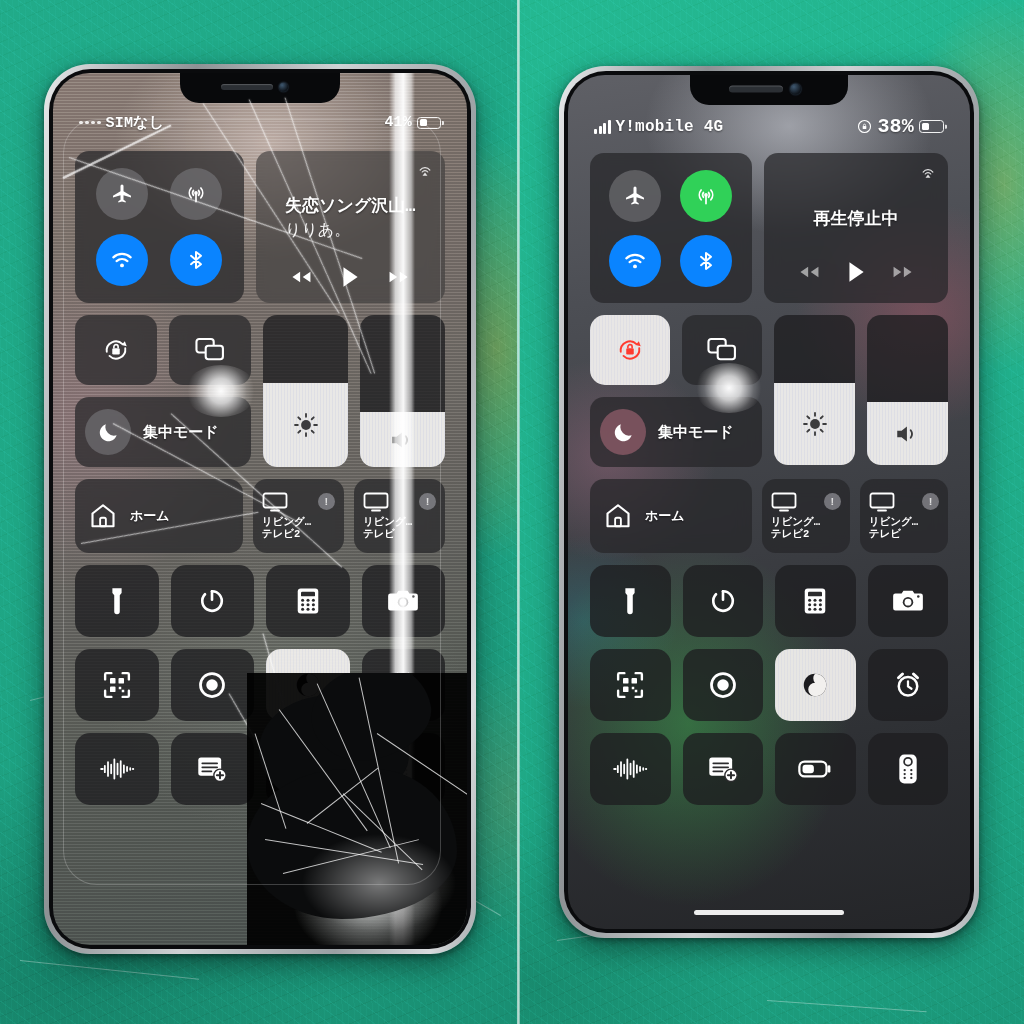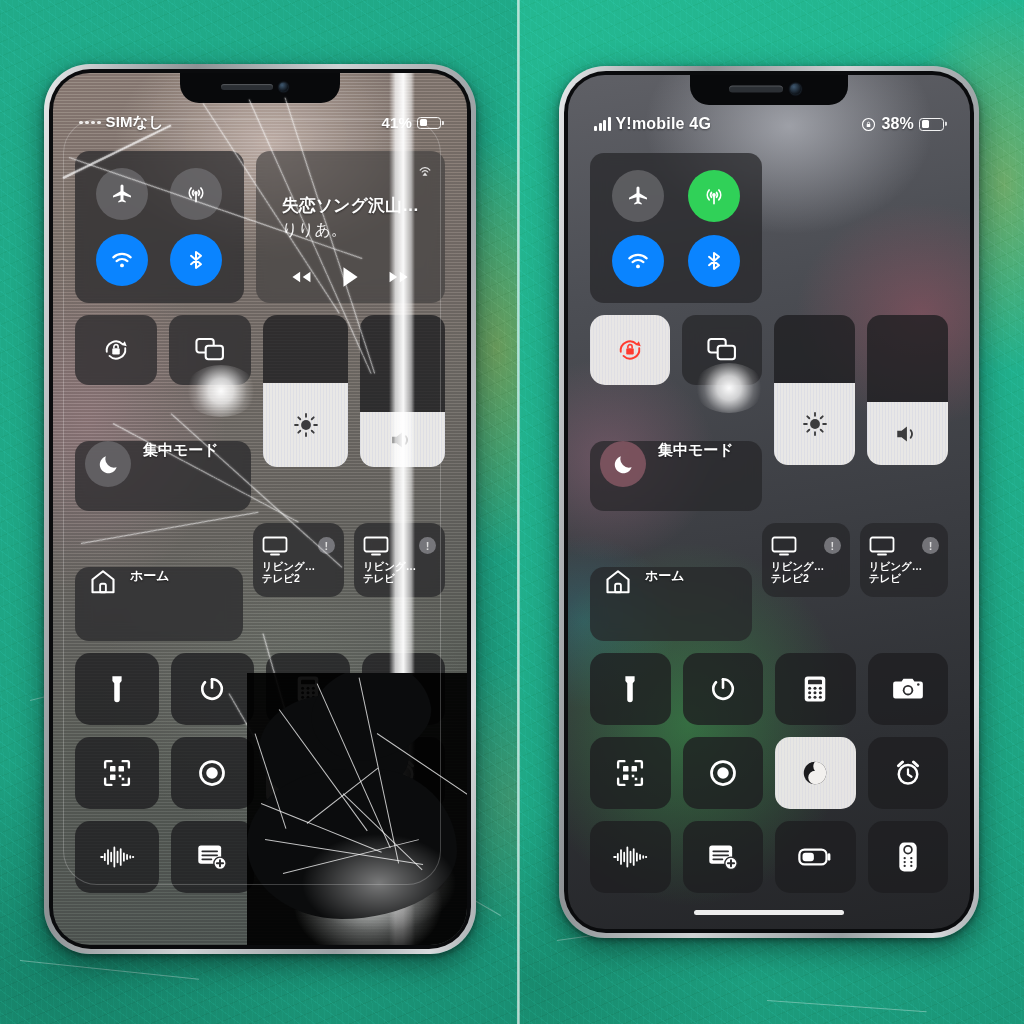--- a/index.html
+++ b/index.html
@@ -35,21 +35,21 @@
       repeating-linear-gradient(37deg, rgba(255,255,255,.5) 0 1px, rgba(255,255,255,0) 1px 9px),
       repeating-linear-gradient(-23deg, rgba(0,0,0,.35) 0 1px, rgba(0,0,0,0) 1px 13px),
       repeating-linear-gradient(88deg, rgba(255,255,255,.25) 0 1px, rgba(255,255,255,0) 1px 6px);
     mix-blend-mode:overlay; }
   .scratch { position:absolute; background:rgba(255,255,255,.33); height:1px; transform-origin:left center; }
 
   .seam { position:absolute; top:0; left:517px; width:3px; height:1024px;
           background:linear-gradient(90deg,rgba(255,255,255,.55),rgba(210,230,225,.85),rgba(255,255,255,.35)); z-index:40; }
 
   
-  .phone { position:absolute; border-radius:14px; }
+  .phone { position:absolute; border-radius:14px;font-family:Liberation Mono, monospace; }
   .phone .frame {
     position:absolute; inset:0; border-radius:46px;
     background:linear-gradient(100deg,#e8e9ea 0%,#b9bcbf 12%,#8d9194 26%,#cfd2d4 50%,#9aa0a3 76%,#d9dcde 92%,#a7abae 100%);
     box-shadow:0 10px 30px rgba(0,0,0,.45), 0 2px 6px rgba(0,0,0,.4);
   }
   .phone .bezel {
     position:absolute; inset:5px; border-radius:42px; background:#0a0b0d;
   }
   .screen {
     position:absolute; inset:9px; border-radius:37px; overflow:hidden;
@@ -121,21 +121,21 @@
   .media .artist { text-align:left; opacity:.95; }
   .media .ctrls { display:flex; align-items:center; justify-content:space-around; width:100%; }
   .airplay { position:absolute; opacity:.85; }
 
   .slider { border-radius:14px; background:rgba(30,30,32,.78); overflow:hidden;
             display:flex; flex-direction:column; justify-content:flex-end; }
   .slider .fill { background:rgba(248,246,244,.93); width:100%;
             display:flex; align-items:center; justify-content:center;
             background-image:repeating-linear-gradient(90deg, rgba(190,195,225,.25) 0 1px, rgba(0,0,0,0) 1px 3px); }
 
-  .homecell { display:flex; align-items:flex-start;margin-top:44px; }
+  .homecell { display:flex; align-items:center; }
   .tvcell { display:flex; flex-direction:column; align-items:flex-start; justify-content:center; }
   .tvtop { display:flex; align-items:center; justify-content:space-between; width:100%; }
   .warn { border-radius:50%; background:rgba(140,140,145,.75); display:flex;
           align-items:center; justify-content:center; font-weight:700; }
   .tvlabel { font-weight:700; line-height:1.12; }
 
   .grid { display:grid; grid-template-columns:repeat(4,1fr); }
   .gtile { background:rgba(30,30,32,.78); border-radius:15px;
            display:flex; align-items:center; justify-content:center; }
   .gtile.on { background:rgba(242,240,238,.94);
@@ -548,21 +548,21 @@
                   <i style="height:14px;"></i>
               </span>
               <span class="sb-text">Y!mobile 4G</span>
             </div>
             <div class="sb-right">
               <svg width="15" height="15" viewBox="0 0 20 20">
                 <circle cx="10" cy="10" r="8" fill="none" stroke="#fff" stroke-width="1.5"></circle>
                 <rect x="7.6" y="9.2" width="4.8" height="4.2" rx=".9" fill="#fff"></rect>
                 <path d="M8.6 9.2V8.3a1.4 1.4 0 0 1 2.8 0v.9" fill="none" stroke="#fff" stroke-width="1.1"></path>
               </svg>
-              <span class="sb-text" style="font-size:16px;text-align:right;">38%</span>
+              <span class="sb-text" style="font-size:20px;text-align:right;">38%</span>
               <span class="batt" style="width:25px;height:13px;padding:1.6px;">
                 <i style="width:38%;"></i>
               </span>
             </div>
           </div>
 
           <div class="ccbody" style="top:78px;padding:0 22px;">
 
             <div class="row" style="gap:12px;margin-bottom:12px;">
               <div class="tile conn" style="width:172px;height:150px;padding:10px;">
@@ -592,20 +592,46 @@
                     <circle cx="12" cy="17" r="1.8" fill="#fff"></circle>
                   </svg>
                 </div>
                 <div class="circ blue" style="width:52px;height:52px;">
                   <svg width="24" height="24" viewBox="0 0 24 24">
                     <path fill="none" stroke="#fff" stroke-width="2" stroke-linejoin="round" stroke-linecap="round" d="M7 7.8 17 16.2 12 20V4l5 3.8L7 16.2"></path>
                   </svg>
                 </div>
               </div>
 
+              <div class="tile media" style="width:196px;height:150px;padding:10px 8px;">
+                <span class="airplay" style="top:9px;right:11px;">
+                  <svg width="18" height="18" viewBox="0 0 24 24">
+                    <g fill="none" stroke="#fff" stroke-width="1.5" stroke-linecap="round">
+                      <path d="M5.5 13.5a8 8 0 0 1 13 0"></path>
+                        <path d="M8.3 16a4.6 4.6 0 0 1 7.4 0"></path>
+                    </g>
+                    <path fill="#fff" d="M12 16.5 15.3 21H8.7z"></path>
+                  </svg>
+                </span>
+                <div style="margin-top:34px;">
+                  <div class="title" style="font-size:17px;">再生停止中</div>
+                  <div class="artist" style="font-size:15px;"></div>
+                </div>
+                <div class="ctrls" style="margin-top:30px;padding:0 12px;">
+                  <svg width="24" height="18" viewBox="0 0 28 20">
+                    <path fill="rgba(255,255,255,.55)" d="M13 4v12L4 10zM25 4v12l-9-6z"></path>
+                  </svg>
+                  <svg width="20" height="24" viewBox="0 0 18 22">
+                    <path fill="#fff" d="M3 2l13 9-13 9z"></path>
+                  </svg>
+                  <svg width="24" height="18" viewBox="0 0 28 20">
+                    <path fill="rgba(255,255,255,.55)" d="M3 4v12l9-6zM15 4v12l9-6z"></path>
+                  </svg>
+                </div>
+              </div>
             </div>
 
             <div class="row" style="gap:12px;margin-bottom:12px;">
               <div style="width:172px;display:flex;flex-direction:column;gap:12px;">
                 <div style="display:flex;gap:12px;">
                   <div class="gtile on" style="width:80px;height:70px;">
                     <svg width="30" height="30" viewBox="0 0 24 24">
                       <g fill="none" stroke="#ff3b30" stroke-width="1.5">
                         <path d="M4.6 13.4a7.4 7.4 0 0 1 12.6-6.1" stroke-linecap="round"></path>
                         <path d="M19.4 10.6a7.4 7.4 0 0 1-12.6 6.1" stroke-linecap="round"></path>

